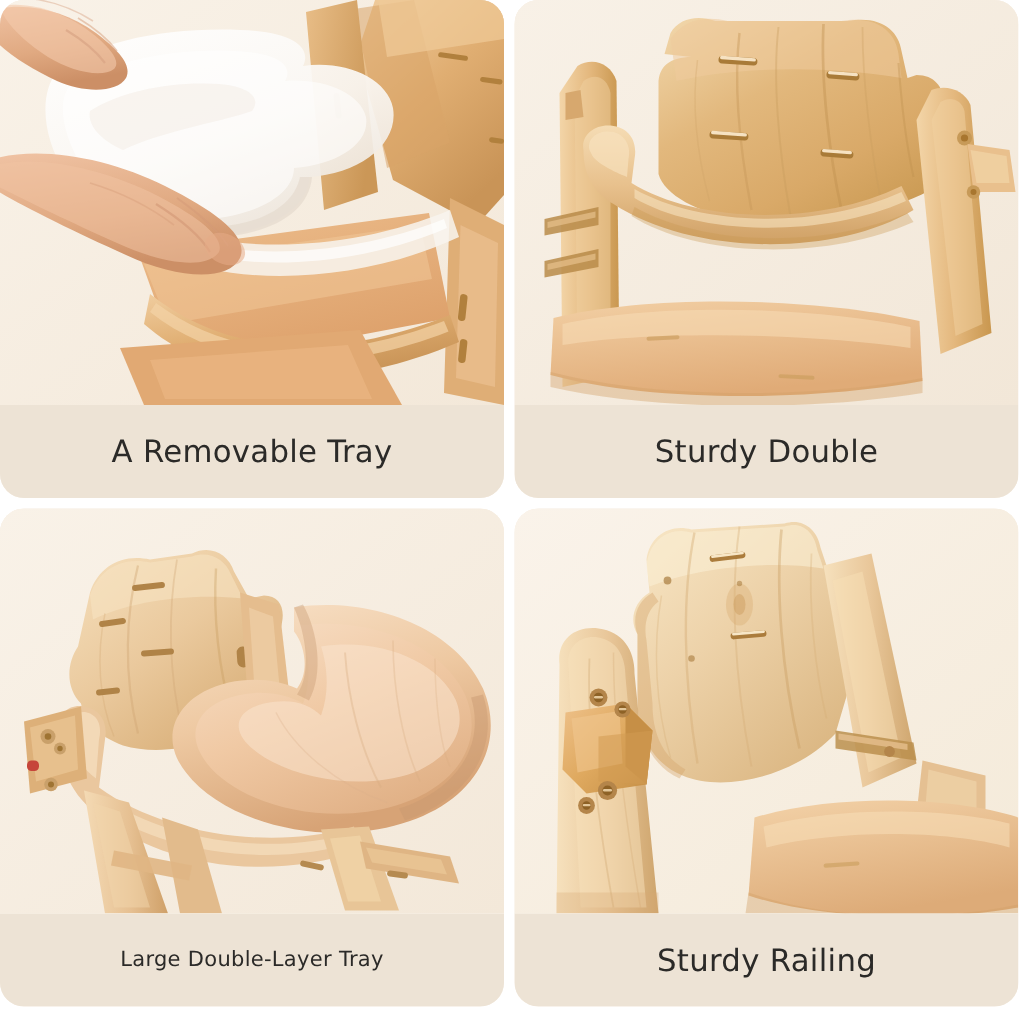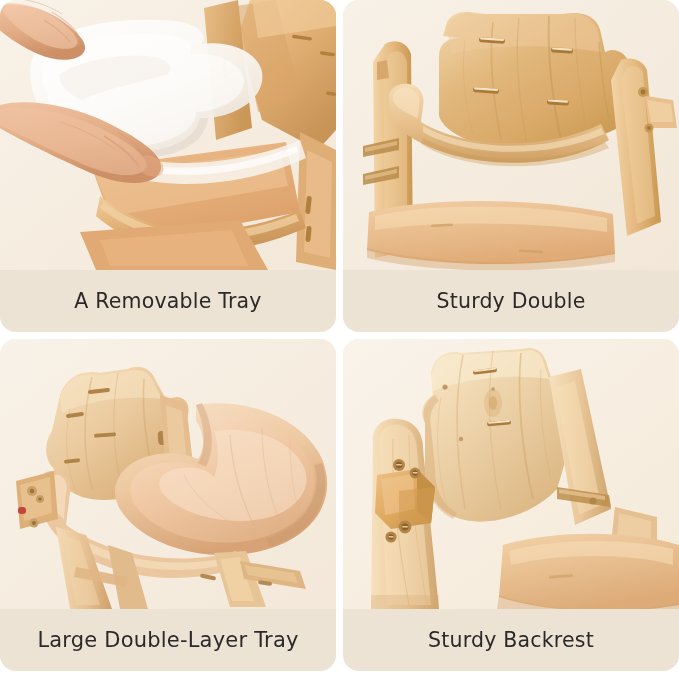--- a/index.html
+++ b/index.html
@@ -40,21 +40,21 @@
     justify-content:center;
   }
   .caption-text{
     font-family:"DejaVu Sans", sans-serif;
     font-size:20.5px;
     font-weight:400;
     letter-spacing:0.2px;
     color:#2b2a28;
     white-space:nowrap;
   }
-  .cap-small{font-size:21px;}
+  .cap-small{font-size:14px;}
 </style>
 </head>
 <body>
 
 <div class="grid">
 
   <div class="panel">
     <div class="photo">
       <svg viewBox="0 0 336 270" preserveAspectRatio="xMidYMid slice">
         <defs>
@@ -515,17 +515,17 @@
 
         <path d="M160 206 C214 190 292 192 336 206 L336 266 C280 276 204 274 156 258 Z" fill="url(#p4seat)"></path>
         <path d="M166 212 C218 198 290 200 330 210 L330 226 C288 214 216 214 168 226 Z" fill="#f8dfb8" opacity="0.55"></path>
         <rect x="206" y="236" width="24" height="2.8" rx="1.4" fill="#c79a58" opacity="0.55" transform="rotate(-4 218 237)"></rect>
         <path d="M156 256 C206 274 282 276 336 264 L336 270 L154 270 Z" fill="#d3a167" opacity="0.4"></path>
 
         <path d="M28 256 L96 256 L96 270 L28 270 Z" fill="#d6aa74" opacity="0.3"></path>
       </svg>
     </div>
     <div class="caption">
-      <span class="caption-text">Sturdy Backrest</span>
+      <span class="caption-text">Sturdy Railing</span>
     </div>
   </div>
 
 </div>
 
 </body></html>

